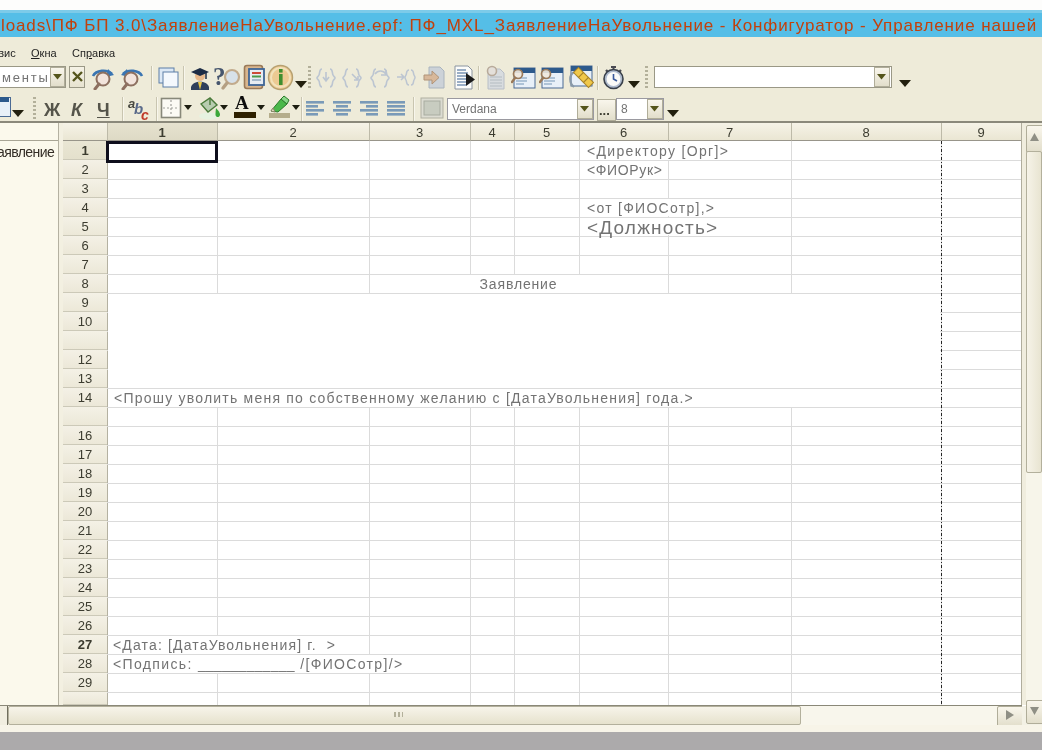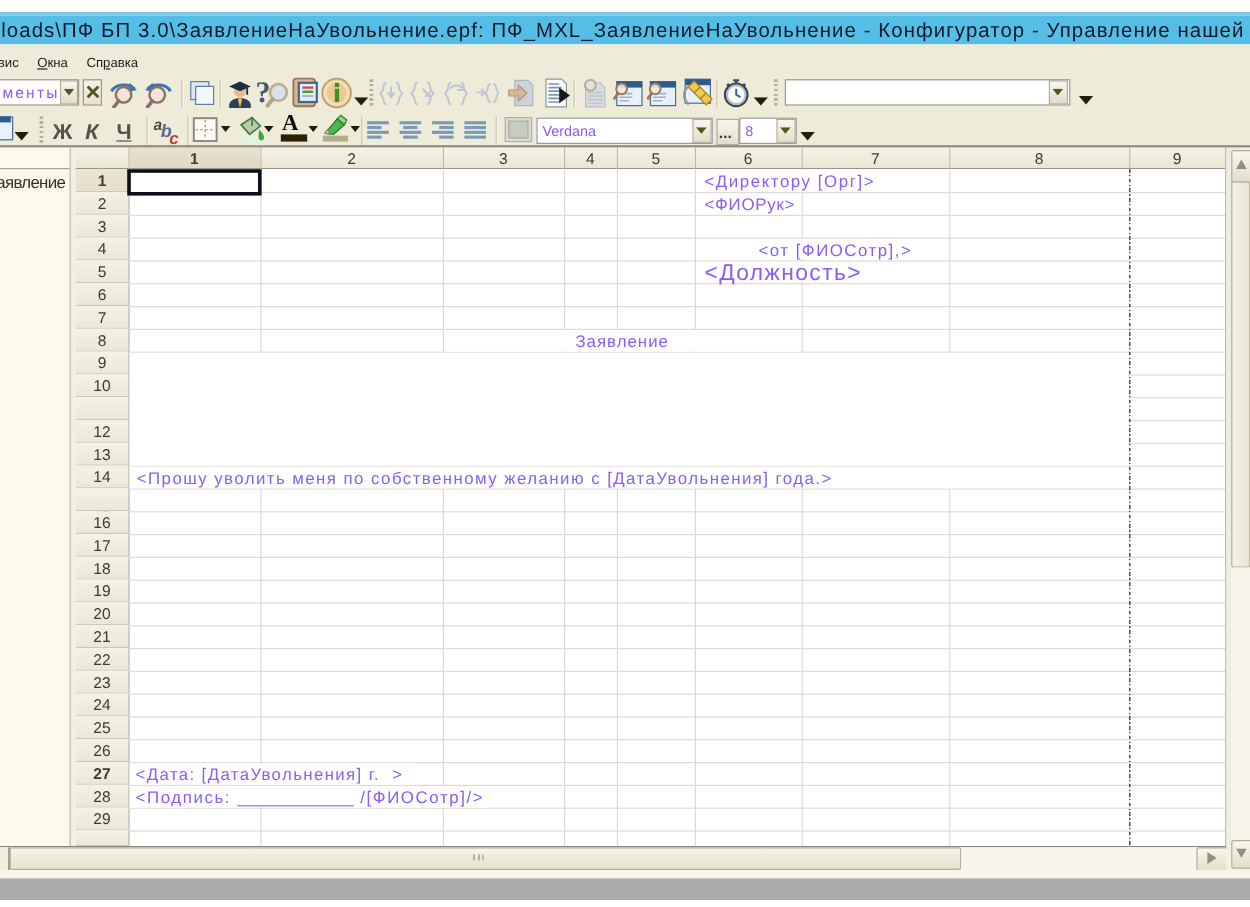--- a/index.html
+++ b/index.html
@@ -1,30 +1,30 @@
 <!DOCTYPE html>
 <html><head><meta charset="utf-8">
 <style>
   html,body{margin:0;padding:0;}
   body{width:1042px;height:756px;overflow:hidden;position:relative;
        font-family:"Liberation Sans",sans-serif;background:#fff;}
   .ab{position:absolute;}
-  .tx{position:absolute;white-space:pre;color:#8b5cf6;font-size:13px;line-height:16px;}
+  .tx{position:absolute;white-space:pre;color:#737373;font-size:13px;line-height:16px;}
   .sep{position:absolute;width:1px;height:24px;background:#c9c5b0;box-shadow:1px 0 0 #f8f6ec;}
   .grip{position:absolute;width:3px;height:22px;
     background:repeating-linear-gradient(#b3b09a 0 2px,#eeebd9 2px 4px);}
   .cbtn{position:absolute;background:linear-gradient(#f9f6ec,#e2decb);
     border:1px solid #b0ad99;}
   .hnum{position:absolute;font-size:13px;color:#3c3c30;text-align:center;line-height:17px;}
 </style></head><body>
 
 <div class="ab" style="left:0;top:0;width:1042px;height:10px;background:#fdfdfc;"></div>
 <div class="ab" style="left:0;top:10px;width:1042px;height:3px;background:#7dcbe9;"></div>
 <div class="ab" style="left:0;top:13px;width:1042px;height:24px;background:#55bee7;"></div>
-<div class="tx" id="title" style="left:1px;top:16px;font-size:17px;line-height:20px;letter-spacing:0.89px;color:#0f172a;">loads\ПФ БП 3.0\ЗаявлениеНаУвольнение.epf: ПФ_MXL_ЗаявлениеНаУвольнение - Конфигуратор - Управление нашей</div>
+<div class="tx" id="title" style="left:1px;top:16px;font-size:17px;line-height:20px;letter-spacing:0.89px;color:#c2410c;">loads\ПФ БП 3.0\ЗаявлениеНаУвольнение.epf: ПФ_MXL_ЗаявлениеНаУвольнение - Конфигуратор - Управление нашей</div>
 <div class="ab" style="left:0;top:37px;width:1042px;height:84px;background:#eeebd9;"></div>
 <div class="tx" style="left:-22px;top:46px;font-size:11px;line-height:14px;color:#1e1e1e;">Сервис</div>
 <div class="tx" style="left:31px;top:46px;font-size:11px;line-height:14px;color:#1e1e1e;"><u>О</u>кна</div>
 <div class="tx" style="left:72px;top:46px;font-size:11px;line-height:14px;color:#1e1e1e;">Сп<u>р</u>авка</div>
 <div class="ab" style="left:-20px;top:66px;width:86px;height:22px;background:#fff;border:1px solid #9a9886;box-sizing:border-box;"></div>
 <div class="tx" style="left:2px;top:68px;line-height:19px;letter-spacing:1.8px;">менты</div>
 <div class="cbtn" style="left:50px;top:67px;width:15px;height:20px;box-sizing:border-box;"></div>
 <svg class="ab" style="left:53px;top:74px" width="10" height="7">
     <path d="M0 0 L9 0 L4.5 5.5 Z" fill="#55551c"></path>
   </svg>
@@ -378,21 +378,21 @@
 <div class="ab" style="left:108px;top:294px;width:832px;height:94px;background:#fff;"></div>
 <div class="ab" style="left:108px;top:389px;width:832px;height:18px;background:#fff;"></div>
 <div class="ab" style="left:580px;top:142px;width:150px;height:18px;background:#fff;"></div>
 <div class="ab" style="left:580px;top:199px;width:136px;height:17px;background:#fff;"></div>
 <div class="ab" style="left:580px;top:218px;width:108px;height:17px;background:#fff;"></div>
 <div class="ab" style="left:108px;top:636px;width:240px;height:18px;background:#fff;"></div>
 <div class="ab" style="left:108px;top:655px;width:300px;height:18px;background:#fff;"></div>
 <div class="ab" style="left:941px;top:141px;width:1px;height:564px;background:repeating-linear-gradient(#262626 0 3px,transparent 3px 5px,#262626 5px 6px,transparent 6px 8px);"></div>
 <div class="tx" style="left:587px;top:142px;font-size:14px;line-height:19px;letter-spacing:1.33px;">&lt;Директору [Орг]&gt;</div>
 <div class="tx" style="left:587px;top:161px;font-size:14px;line-height:19px;letter-spacing:0.65px;">&lt;ФИОРук&gt;</div>
-<div class="tx" style="left:587px;top:199px;font-size:14px;line-height:19px;letter-spacing:1.27px;margin-left:45px;">&lt;от [ФИОСотр],&gt;</div>
+<div class="tx" style="left:587px;top:199px;font-size:14px;line-height:19px;letter-spacing:1.27px;">&lt;от [ФИОСотр],&gt;</div>
 <div class="tx" style="left:587px;top:218px;font-size:19px;line-height:19px;letter-spacing:1.18px;text-align:center;">&lt;Должность&gt;</div>
 <div class="tx" style="left:369px;top:275px;width:299px;font-size:14px;line-height:19px;letter-spacing:0.85px;text-align:center;">Заявление</div>
 <div class="tx" style="left:114px;top:389px;font-size:14px;line-height:19px;letter-spacing:1.22px;">&lt;Прошу уволить меня по собственному желанию с [ДатаУвольнения] года.&gt;</div>
 <div class="tx" style="left:113px;top:636px;font-size:14px;line-height:19px;letter-spacing:1.15px;">&lt;Дата: [ДатаУвольнения] г.  &gt;</div>
 <div class="tx" style="left:113px;top:655px;font-size:14px;line-height:19px;letter-spacing:1.35px;">&lt;Подпись: <span style="letter-spacing:0.3px">____________</span> /[ФИОСотр]/&gt;</div>
 <div class="ab" style="left:106px;top:141px;width:106px;height:16px;border:3px solid #0e0e1c;"></div>
 <div class="ab" style="left:1022px;top:123px;width:20px;height:582px;background:#f0edde;"></div>
 <div class="cbtn" style="left:1026px;top:125px;width:16px;height:26px;border-radius:2px;"></div>
 <svg class="ab" style="left:1030px;top:133px" width="9" height="8">
     <path d="M4.5 0 L9 8 L0 8 Z" fill="#8f8f85"></path>

